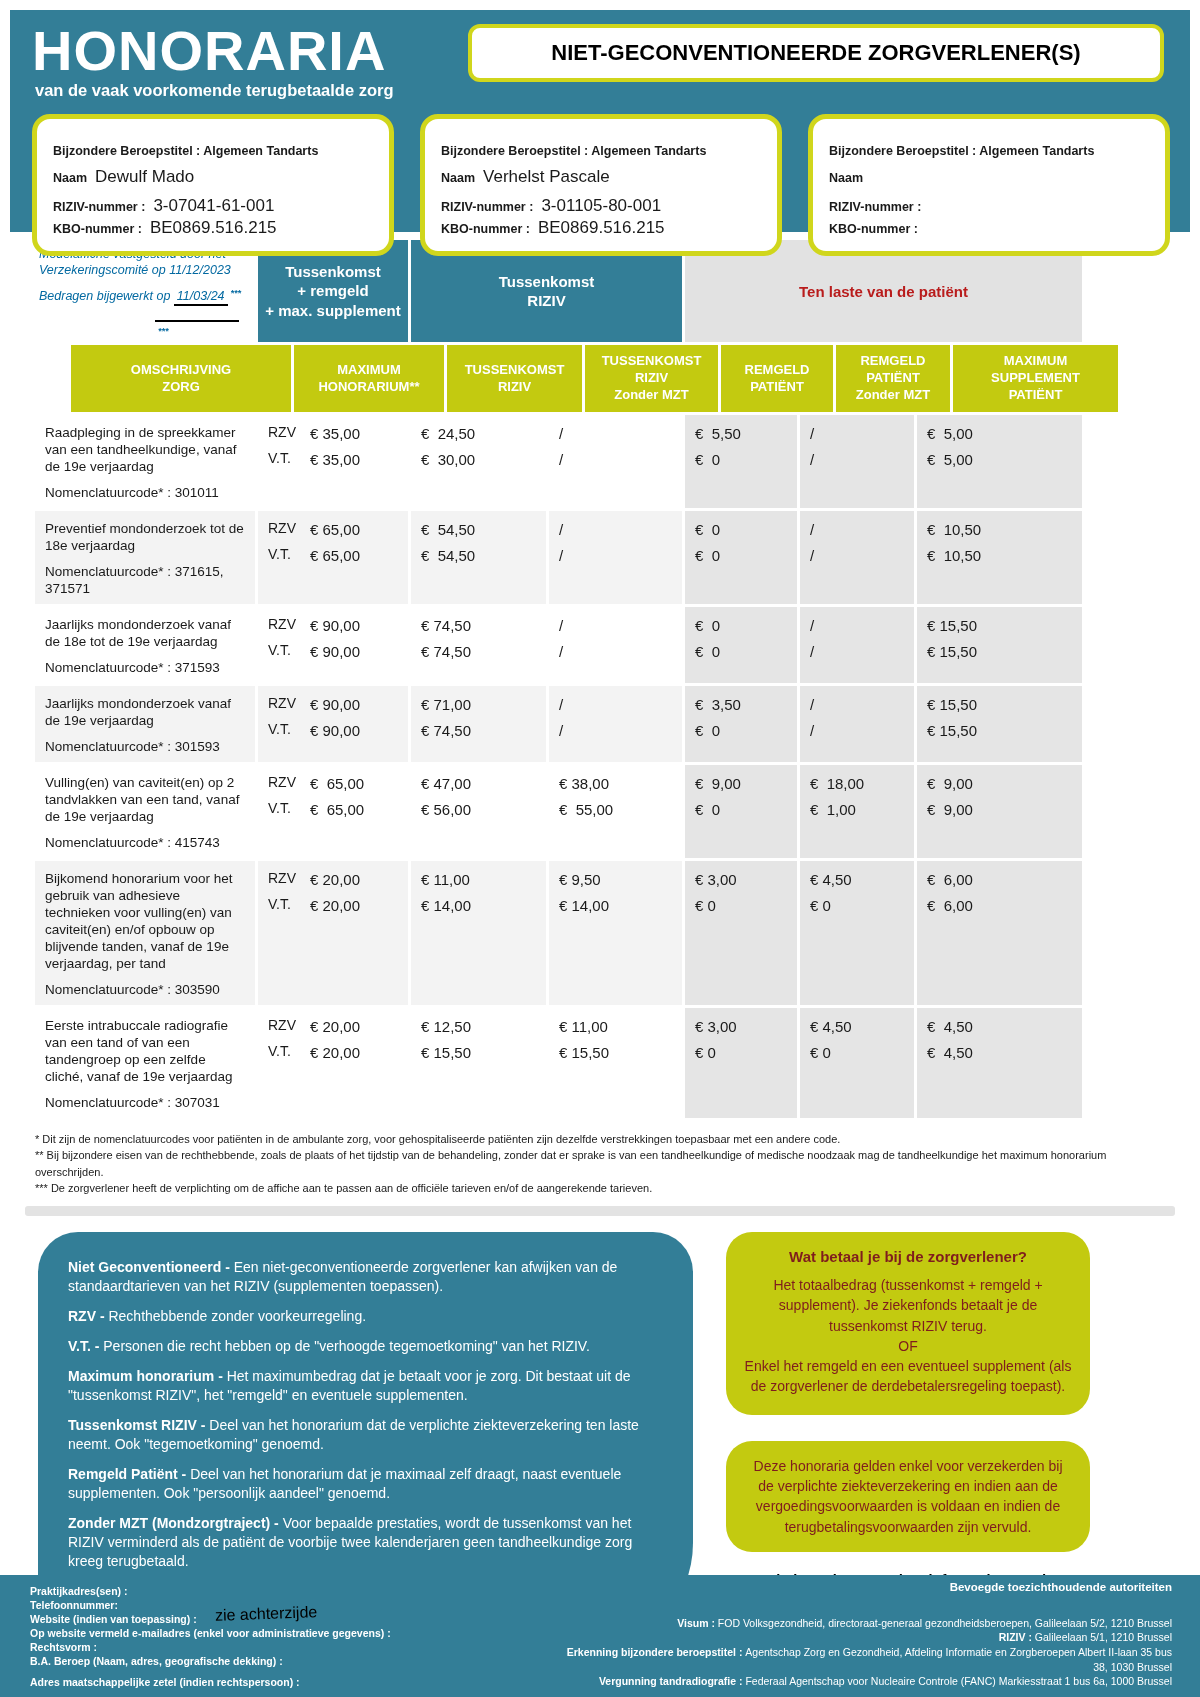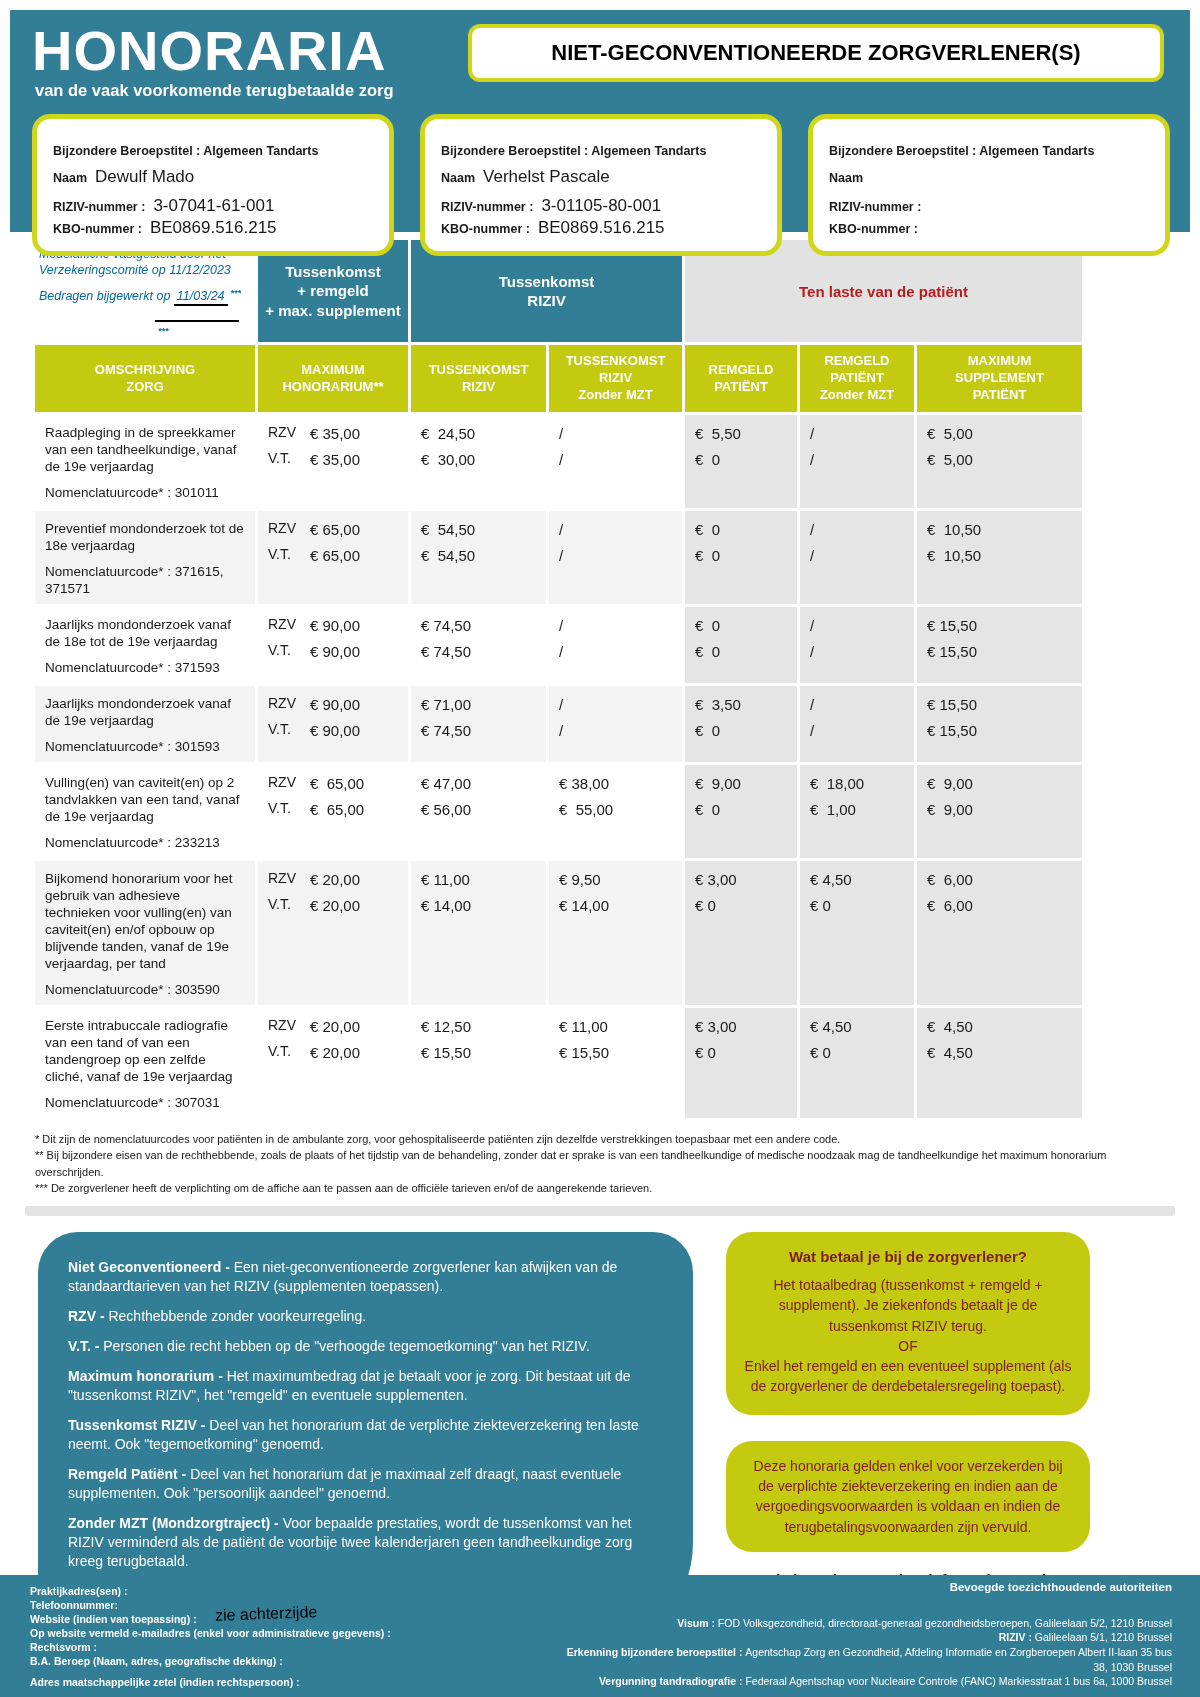--- a/index.html
+++ b/index.html
@@ -55,21 +55,21 @@
   .stars { font-size:9px; vertical-align:4px; font-weight:bold; margin-left:3px; }
   .u-blank { display:inline-block; width:84px; border-bottom:2px solid #000; height:14px; }
   .note-l3 { margin-top:4px; margin-left:116px; }
   .gcell {
     display:flex; align-items:center; justify-content:center; text-align:center;
     font-weight:bold; min-height:64px; padding:4px;
   }
   .gteal { background:#337e97; color:#fff; font-size:15px; line-height:1.3; }
   .ggray { background:#e2e2e2; color:#b91c1c; font-size:15px; }
   .g1 { grid-column:2; } .g2 { grid-column:3/5; } .g3 { grid-column:5/8; }
-  .chead { margin-top:3px; }
+  .chead { margin-top:3px;margin-left:36px; }
   .hcell {
     background:#c3ca10; color:#fff; font-weight:bold; font-size:13px;
     display:flex; align-items:center; justify-content:center; text-align:center;
     padding:8px 2px; min-height:66px; line-height:1.3;
   }
   .trow { margin-top:3px; }
   .cell { background:#fff; padding:9px 8px 7px 10px; }
   .trow.alt .cell { background:#f3f3f3; }
   .trow .cell.patient { background:#e5e5e5; }
   .desc-text { font-size:13.5px; line-height:1.26; }
@@ -328,21 +328,21 @@
           <div class="pval">/</div>
         </div>
         <div class="cell patient">
           <div class="pval">€ 15,50</div>
           <div class="pval">€ 15,50</div>
         </div>
       </div>
       <div class="grid7 trow">
         <div class="cell">
           <div class="desc-text">Vulling(en) van caviteit(en) op 2 tandvlakken van een tand, vanaf de 19e verjaardag</div>
-          <div class="desc-code">Nomenclatuurcode* : 233213</div>
+          <div class="desc-code">Nomenclatuurcode* : 415743</div>
         </div>
         <div class="cell">
           <div class="pair">
             <span class="plab">RZV</span>
             <span class="pval">€  65,00</span>
           </div>
           <div class="pair">
             <span class="plab">V.T.</span>
             <span class="pval">€  65,00</span>
           </div>

